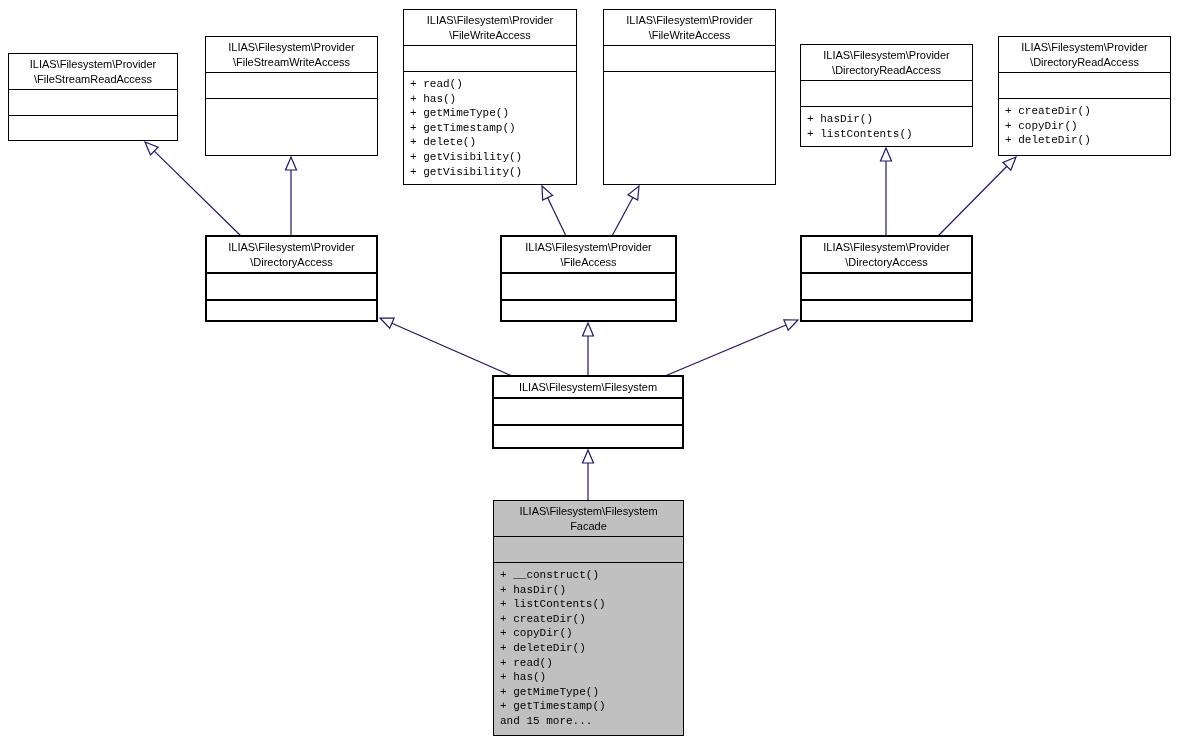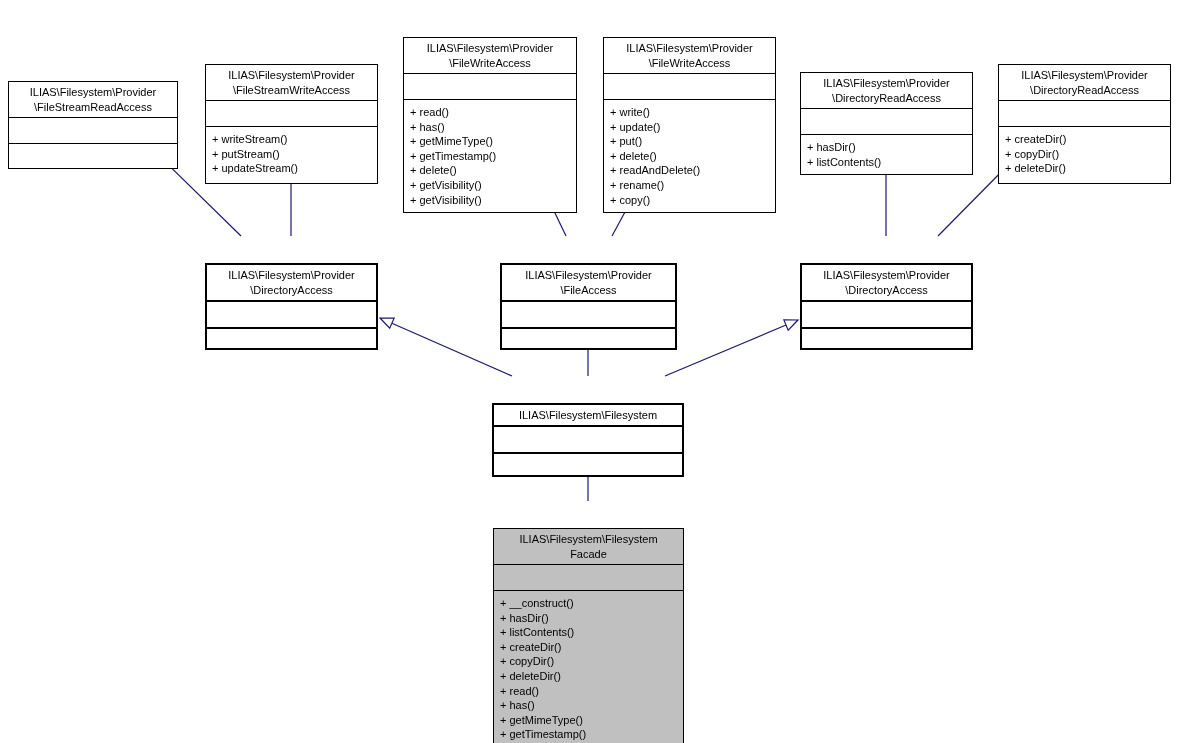--- a/index.html
+++ b/index.html
@@ -25,21 +25,20 @@
     height: 743px;
     pointer-events: none;
   }
   .uml-box {
     position: absolute;
     box-sizing: border-box;
     background: #ffffff;
     border: 1px solid #000000;
     display: flex;
     flex-direction: column;
-    margin-top: 28px;
   }
   .uml-box.bold {
     border-width: 2px;
   }
   .uml-title {
     flex: none;
     text-align: center;
     padding: 3px 2px 2px 2px;
     line-height: 15px;
     border-bottom: 1px solid #000000;
@@ -54,20 +53,21 @@
   .uml-box.bold .uml-attrs {
     border-bottom-width: 2px;
   }
   .uml-methods {
     flex: 1;
     padding: 5px 3px 2px 6px;
     line-height: 14.6px;
     text-align: left;
     white-space: nowrap;
     overflow: hidden;
+    font-family: Liberation Mono, monospace;
   }
 </style>
 </head>
 <body>
 
 <div id="diagram">
   <svg id="edges-svg" xmlns="http://www.w3.org/2000/svg" viewBox="0 0 1179 743">
       <line x1="241" y1="236" x2="154.28863554441543" y2="151.09512230390678" stroke="#191970" stroke-width="1.2"></line>
       <polygon points="145,142 158.1365719037606,147.16531495819257 150.44069918507026,155.024929649621" fill="#ffffff" stroke="#191970" stroke-width="1.2"></polygon>
       <line x1="291" y1="236" x2="291" y2="170" stroke="#191970" stroke-width="1.2"></line>
@@ -96,25 +96,20 @@
         <div>\FileStreamReadAccess</div>
       </div>
       <div class="uml-attrs"></div>
     </div>
     <div class="uml-box" style="left: 205px; top: 36px; width: 173px; height: 120px; background: rgb(255, 255, 255); border-color: rgb(0, 0, 0);">
       <div class="uml-title">
         <div>ILIAS\Filesystem\Provider</div>
         <div>\FileStreamWriteAccess</div>
       </div>
       <div class="uml-attrs"></div>
-      <div class="uml-methods">
-        <div>+ writeStream()</div>
-        <div>+ putStream()</div>
-        <div>+ updateStream()</div>
-      </div>
     </div>
     <div class="uml-box" style="left: 403px; top: 9px; width: 174px; height: 176px; background: rgb(255, 255, 255); border-color: rgb(0, 0, 0);">
       <div class="uml-title">
         <div>ILIAS\Filesystem\Provider</div>
         <div>\FileWriteAccess</div>
       </div>
       <div class="uml-attrs"></div>
       <div class="uml-methods">
         <div>+ read()</div>
         <div>+ has()</div>
@@ -124,29 +119,20 @@
         <div>+ getVisibility()</div>
         <div>+ getVisibility()</div>
       </div>
     </div>
     <div class="uml-box" style="left: 603px; top: 9px; width: 173px; height: 176px; background: rgb(255, 255, 255); border-color: rgb(0, 0, 0);">
       <div class="uml-title">
         <div>ILIAS\Filesystem\Provider</div>
         <div>\FileWriteAccess</div>
       </div>
       <div class="uml-attrs"></div>
-      <div class="uml-methods">
-        <div>+ write()</div>
-        <div>+ update()</div>
-        <div>+ put()</div>
-        <div>+ delete()</div>
-        <div>+ readAndDelete()</div>
-        <div>+ rename()</div>
-        <div>+ copy()</div>
-      </div>
     </div>
     <div class="uml-box" style="left: 800px; top: 44px; width: 173px; height: 103px; background: rgb(255, 255, 255); border-color: rgb(0, 0, 0);">
       <div class="uml-title">
         <div>ILIAS\Filesystem\Provider</div>
         <div>\DirectoryReadAccess</div>
       </div>
       <div class="uml-attrs"></div>
       <div class="uml-methods">
         <div>+ hasDir()</div>
         <div>+ listContents()</div>

